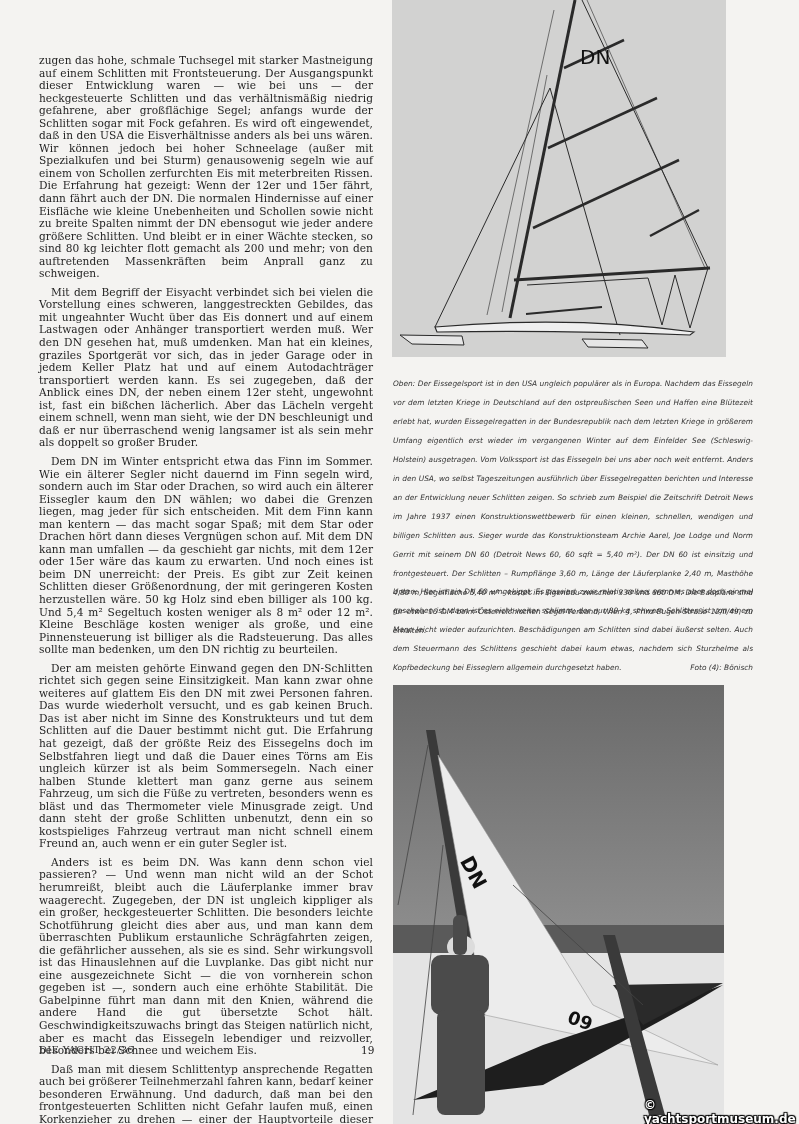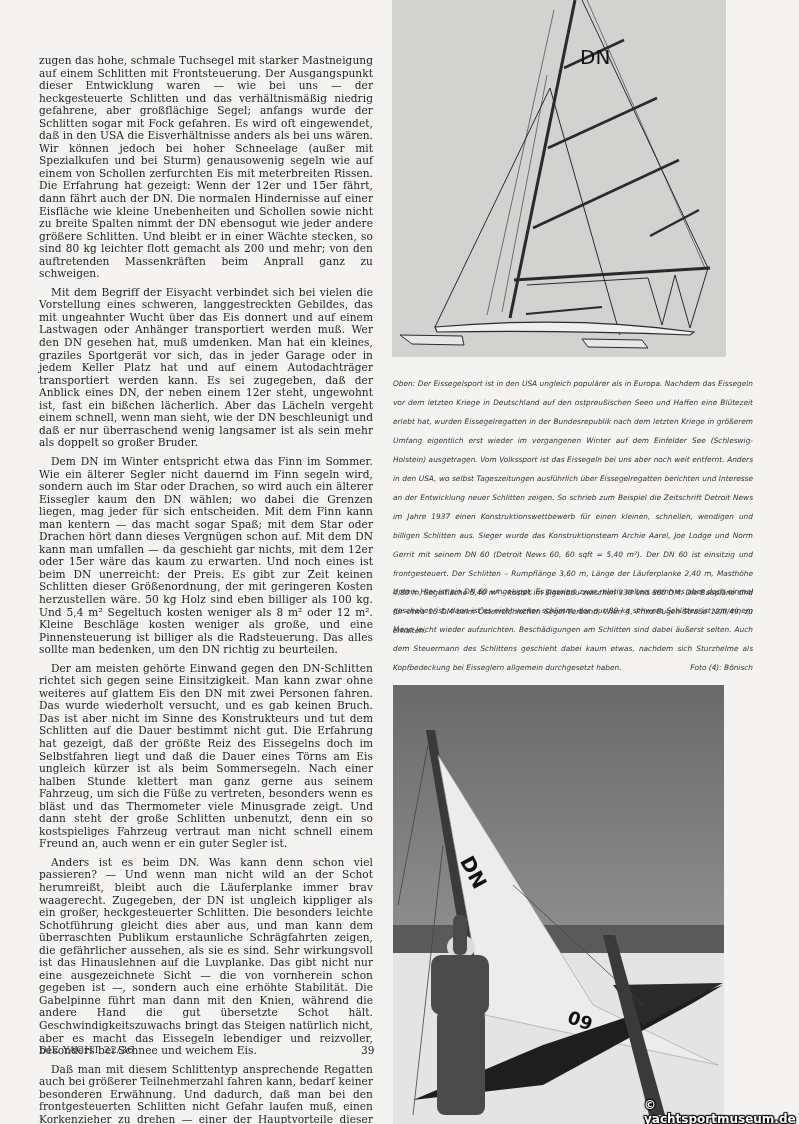--- a/index.html
+++ b/index.html
@@ -26,21 +26,21 @@
 <div class="col">
   <p class="first">zugen das hohe, schmale Tuchsegel mit starker Mastneigung auf einem Schlitten mit Frontsteuerung. Der Ausgangspunkt dieser Entwicklung waren — wie bei uns — der heckgesteuerte Schlitten und das verhältnismäßig niedrig gefahrene, aber großflächige Segel; anfangs wurde der Schlitten sogar mit Fock gefahren. Es wird oft eingewendet, daß in den USA die Eisverhältnisse anders als bei uns wären. Wir können jedoch bei hoher Schneelage (außer mit Spezialkufen und bei Sturm) genausowenig segeln wie auf einem von Schollen zerfurchten Eis mit meterbreiten Rissen. Die Erfahrung hat gezeigt: Wenn der 12er und 15er fährt, dann fährt auch der DN. Die normalen Hindernisse auf einer Eisfläche wie kleine Unebenheiten und Schollen sowie nicht zu breite Spalten nimmt der DN ebensogut wie jeder andere größere Schlitten. Und bleibt er in einer Wächte stecken, so sind 80 kg leichter flott gemacht als 200 und mehr; von den auftretenden Massenkräften beim Anprall ganz zu schweigen.</p>
   <p>Mit dem Begriff der Eisyacht verbindet sich bei vielen die Vorstellung eines schweren, langgestreckten Gebildes, das mit ungeahnter Wucht über das Eis donnert und auf einem Lastwagen oder Anhänger transportiert werden muß. Wer den DN gesehen hat, muß umdenken. Man hat ein kleines, graziles Sportgerät vor sich, das in jeder Garage oder in jedem Keller Platz hat und auf einem Autodachträger transportiert werden kann. Es sei zugegeben, daß der Anblick eines DN, der neben einem 12er steht, ungewohnt ist, fast ein bißchen lächerlich. Aber das Lächeln vergeht einem schnell, wenn man sieht, wie der DN beschleunigt und daß er nur überraschend wenig langsamer ist als sein mehr als doppelt so großer Bruder.</p>
   <p>Dem DN im Winter entspricht etwa das Finn im Sommer. Wie ein älterer Segler nicht dauernd im Finn segeln wird, sondern auch im Star oder Drachen, so wird auch ein älterer Eissegler kaum den DN wählen; wo dabei die Grenzen liegen, mag jeder für sich entscheiden. Mit dem Finn kann man kentern — das macht sogar Spaß; mit dem Star oder Drachen hört dann dieses Vergnügen schon auf. Mit dem DN kann man umfallen — da geschieht gar nichts, mit dem 12er oder 15er wäre das kaum zu erwarten. Und noch eines ist beim DN unerreicht: der Preis. Es gibt zur Zeit keinen Schlitten dieser Größenordnung, der mit geringeren Kosten herzustellen wäre. 50 kg Holz sind eben billiger als 100 kg. Und 5,4 m² Segeltuch kosten weniger als 8 m² oder 12 m². Kleine Beschläge kosten weniger als große, und eine Pinnensteuerung ist billiger als die Radsteuerung. Das alles sollte man bedenken, um den DN richtig zu beurteilen.</p>
   <p>Der am meisten gehörte Einwand gegen den DN-Schlitten richtet sich gegen seine Einsitzigkeit. Man kann zwar ohne weiteres auf glattem Eis den DN mit zwei Personen fahren. Das wurde wiederholt versucht, und es gab keinen Bruch. Das ist aber nicht im Sinne des Konstrukteurs und tut dem Schlitten auf die Dauer bestimmt nicht gut. Die Erfahrung hat gezeigt, daß der größte Reiz des Eissegelns doch im Selbstfahren liegt und daß die Dauer eines Törns am Eis ungleich kürzer ist als beim Sommersegeln. Nach einer halben Stunde klettert man ganz gerne aus seinem Fahrzeug, um sich die Füße zu vertreten, besonders wenn es bläst und das Thermometer viele Minusgrade zeigt. Und dann steht der große Schlitten unbenutzt, denn ein so kostspieliges Fahrzeug vertraut man nicht schnell einem Freund an, auch wenn er ein guter Segler ist.</p>
   <p>Anders ist es beim DN. Was kann denn schon viel passieren? — Und wenn man nicht wild an der Schot herumreißt, bleibt auch die Läuferplanke immer brav waagerecht. Zugegeben, der DN ist ungleich kippliger als ein großer, heckgesteuerter Schlitten. Die besonders leichte Schotführung gleicht dies aber aus, und man kann dem überraschten Publikum erstaunliche Schrägfahrten zeigen, die gefährlicher aussehen, als sie es sind. Sehr wirkungsvoll ist das Hinauslehnen auf die Luvplanke. Das gibt nicht nur eine ausgezeichnete Sicht — die von vornherein schon gegeben ist —, sondern auch eine erhöhte Stabilität. Die Gabelpinne führt man dann mit den Knien, während die andere Hand die gut übersetzte Schot hält. Geschwindigkeitszuwachs bringt das Steigen natürlich nicht, aber es macht das Eissegeln lebendiger und reizvoller, besonders bei Schnee und weichem Eis.</p>
   <p>Daß man mit diesem Schlittentyp ansprechende Regatten auch bei größerer Teilnehmerzahl fahren kann, bedarf keiner besonderen Erwähnung. Und dadurch, daß man bei den frontgesteuerten Schlitten nicht Gefahr laufen muß, einen Korkenzieher zu drehen — einer der Hauptvorteile dieser Bauart —, wird das Gefahrenmoment bei einem großen Feld verringert. Die Höchstgeschwindigkeit soll bei 100 km/h liegen, aber Geschwindigkeitsangaben auf dem Eis sind immer sehr problematisch. Dadurch, daß „so wenig Schlitten“ um einen herum ist, hat man ein völlig neues — freies — Fahrgefühl.</p>
 </div>
 
 <div class="footer-left">DIE YACHT 22/36</div>
-<div class="footer-right">39</div>
+<div class="footer-right">19</div>
 
 <div class="fig1">
   <svg viewBox="0 0 334 357">
     <rect x="0" y="0" width="334" height="357" fill="#d2d2d1"></rect>
     <g stroke="#2a2a2a" fill="none" stroke-width="1">
 
       <line x1="183" y1="0" x2="118" y2="318" stroke-width="3"></line>
 
       <line x1="190" y1="0" x2="316" y2="268"></line>
       <line x1="195" y1="0" x2="313" y2="268" stroke-width="0.6"></line>

